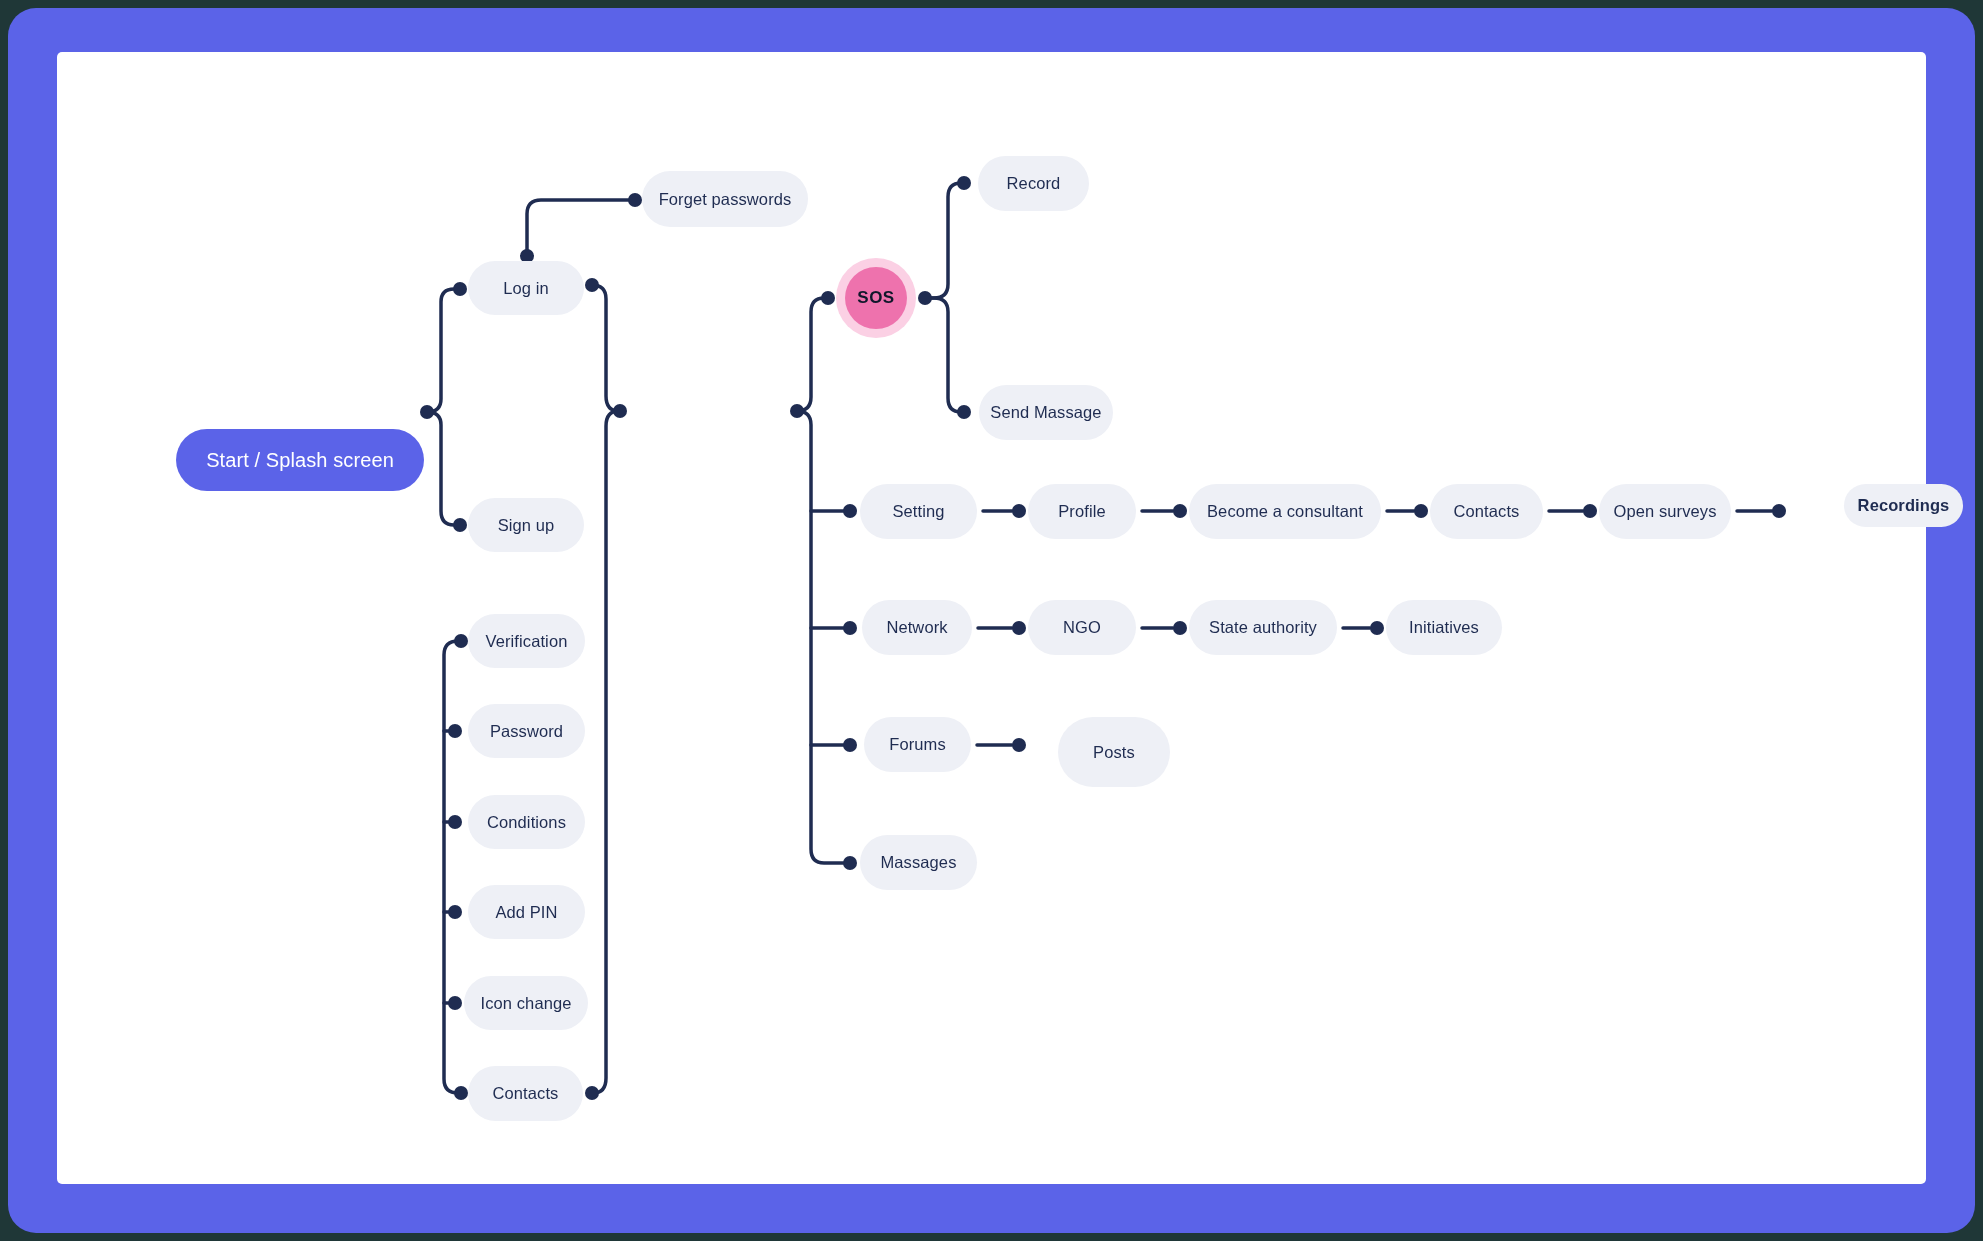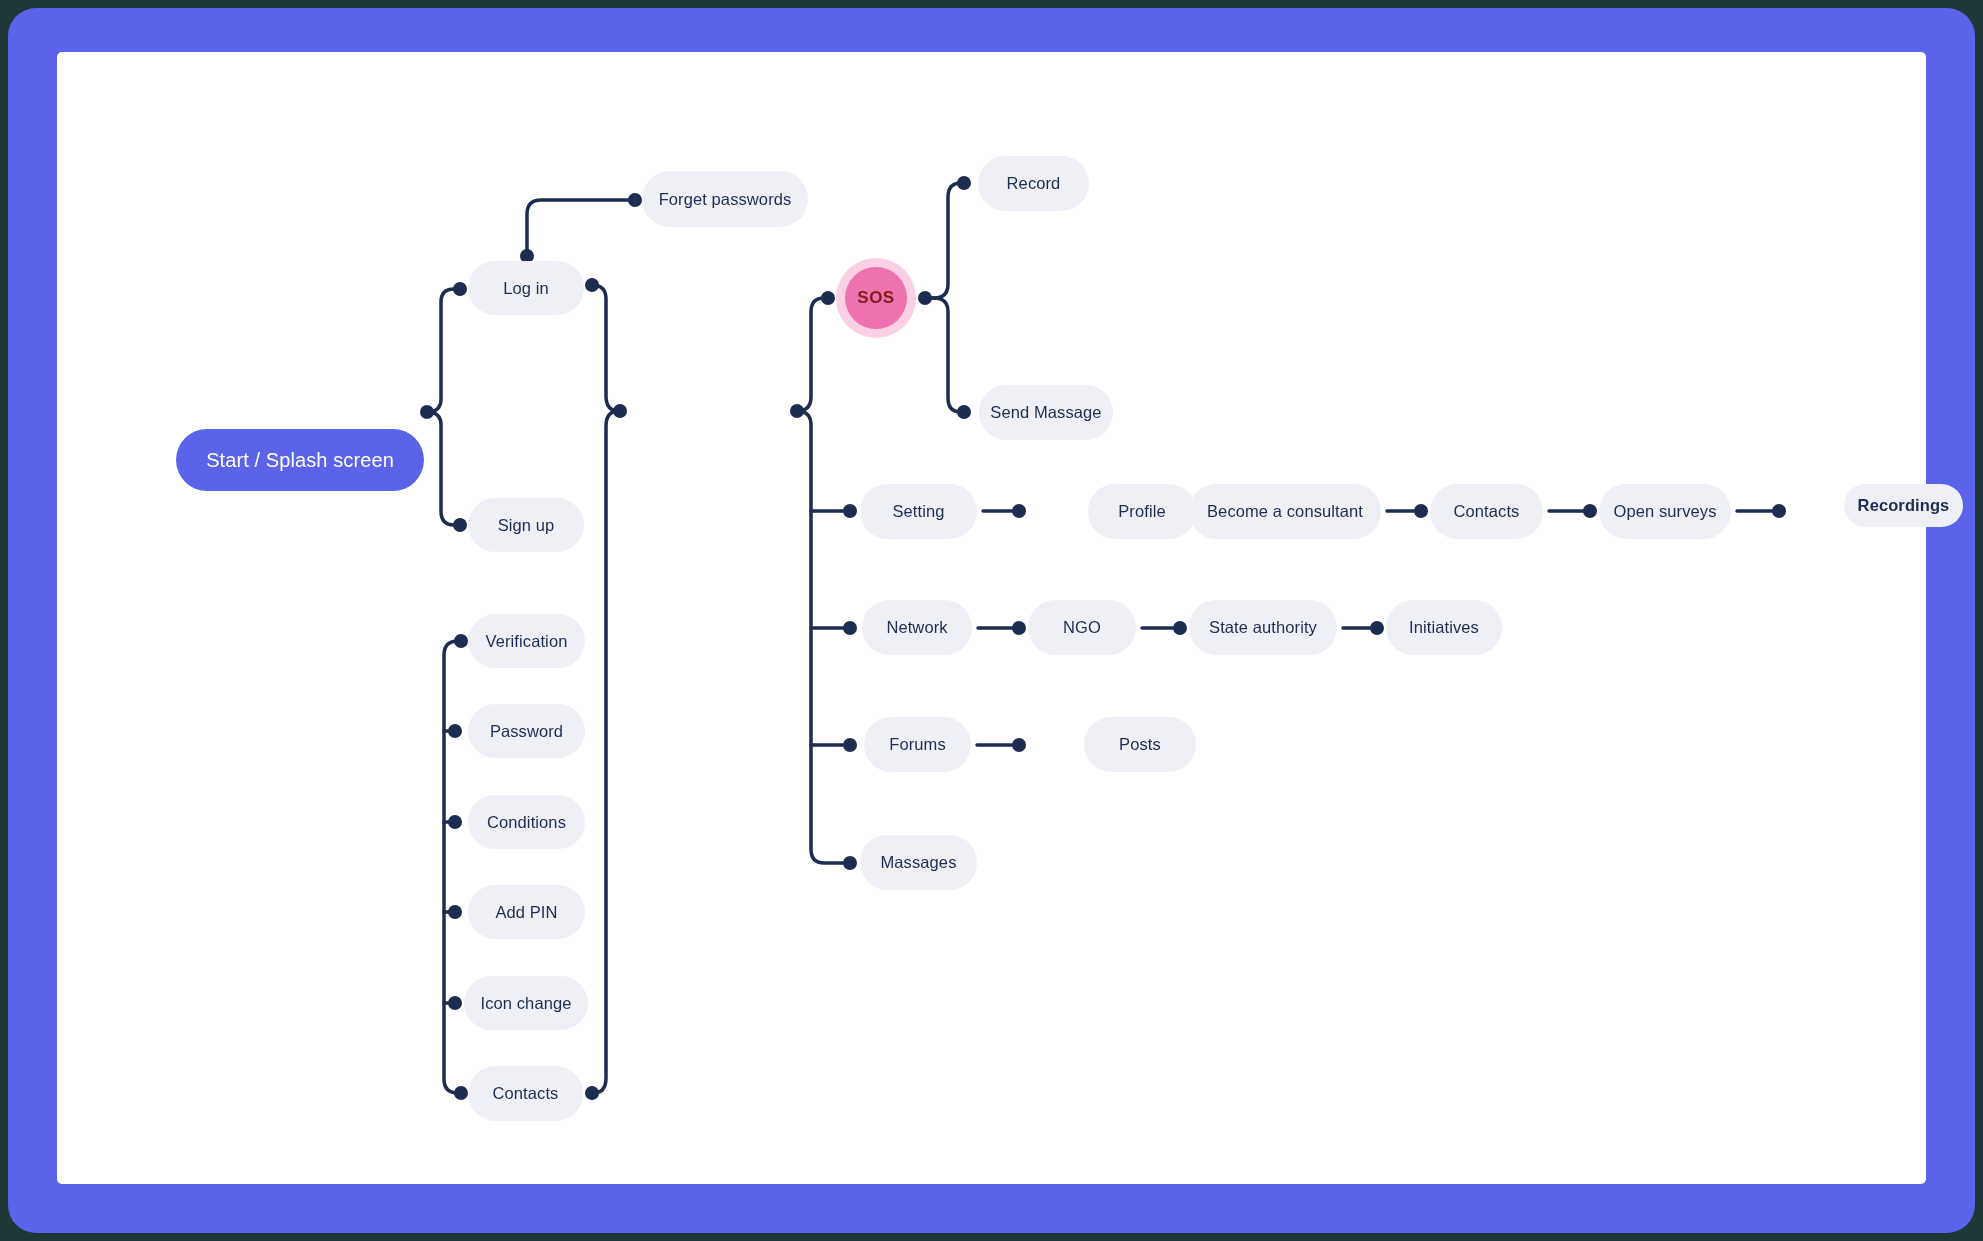--- a/index.html
+++ b/index.html
@@ -76,21 +76,21 @@
     border-radius: 50%;
     background: #fbd0e4;
     display: flex;
     align-items: center;
     justify-content: center;
   }
   .sos-inner {
     width: 62px; height: 62px;
     border-radius: 50%;
     background: #ee72ad;
-    color: #7f1d1d;
+    color: #0f172a;
     font-size: 17px;
     font-weight: 600;
     letter-spacing: 0.5px;
     display: flex;
     align-items: center;
     justify-content: center;
   }
 </style>
 </head>
 <body>
@@ -196,36 +196,36 @@
   <div class="node" style="left:468px; top:795px; width:117px; height:54px;">Conditions</div>
 
   <div class="node" style="left:468px; top:885px; width:117px; height:54px;">Add PIN</div>
 
   <div class="node" style="left:464px; top:976px; width:124px; height:54px;">Icon change</div>
 
   <div class="node" style="left:468px; top:1066px; width:115px; height:55px;">Contacts</div>
 
   <div class="node" style="left:860px; top:484px; width:117px; height:55px;">Setting</div>
 
-  <div class="node" style="left:1088px; top:484px; width:108px; height:55px;">Profile</div>
+  <div class="node" style="left:1028px; top:484px; width:108px; height:55px;">Profile</div>
 
   <div class="node" style="left:1189px; top:484px; width:192px; height:55px;">Become a consultant</div>
 
   <div class="node" style="left:1430px; top:484px; width:113px; height:55px;">Contacts</div>
 
   <div class="node" style="left:1599px; top:484px; width:132px; height:55px;">Open surveys</div>
 
   <div class="node" style="left:1844px; top:484px; width:119px; height:43px;font-weight:bold;">Recordings</div>
 
   <div class="node" style="left:862px; top:600px; width:110px; height:55px;">Network</div>
 
   <div class="node" style="left:1028px; top:600px; width:108px; height:55px;">NGO</div>
 
   <div class="node" style="left:1189px; top:600px; width:148px; height:55px;">State authority</div>
 
   <div class="node" style="left:1386px; top:600px; width:116px; height:55px;">Initiatives</div>
 
   <div class="node" style="left:864px; top:717px; width:107px; height:55px;">Forums</div>
 
-  <div class="node" style="left:1084px; top:717px; width:112px; height:55px;">Posts</div>
+  <div class="node" style="left:1058px; top:717px; width:112px; height:70px;">Posts</div>
 
   <div class="node" style="left:860px; top:835px; width:117px; height:55px;">Massages</div>
 </div>
 
 </body></html>

